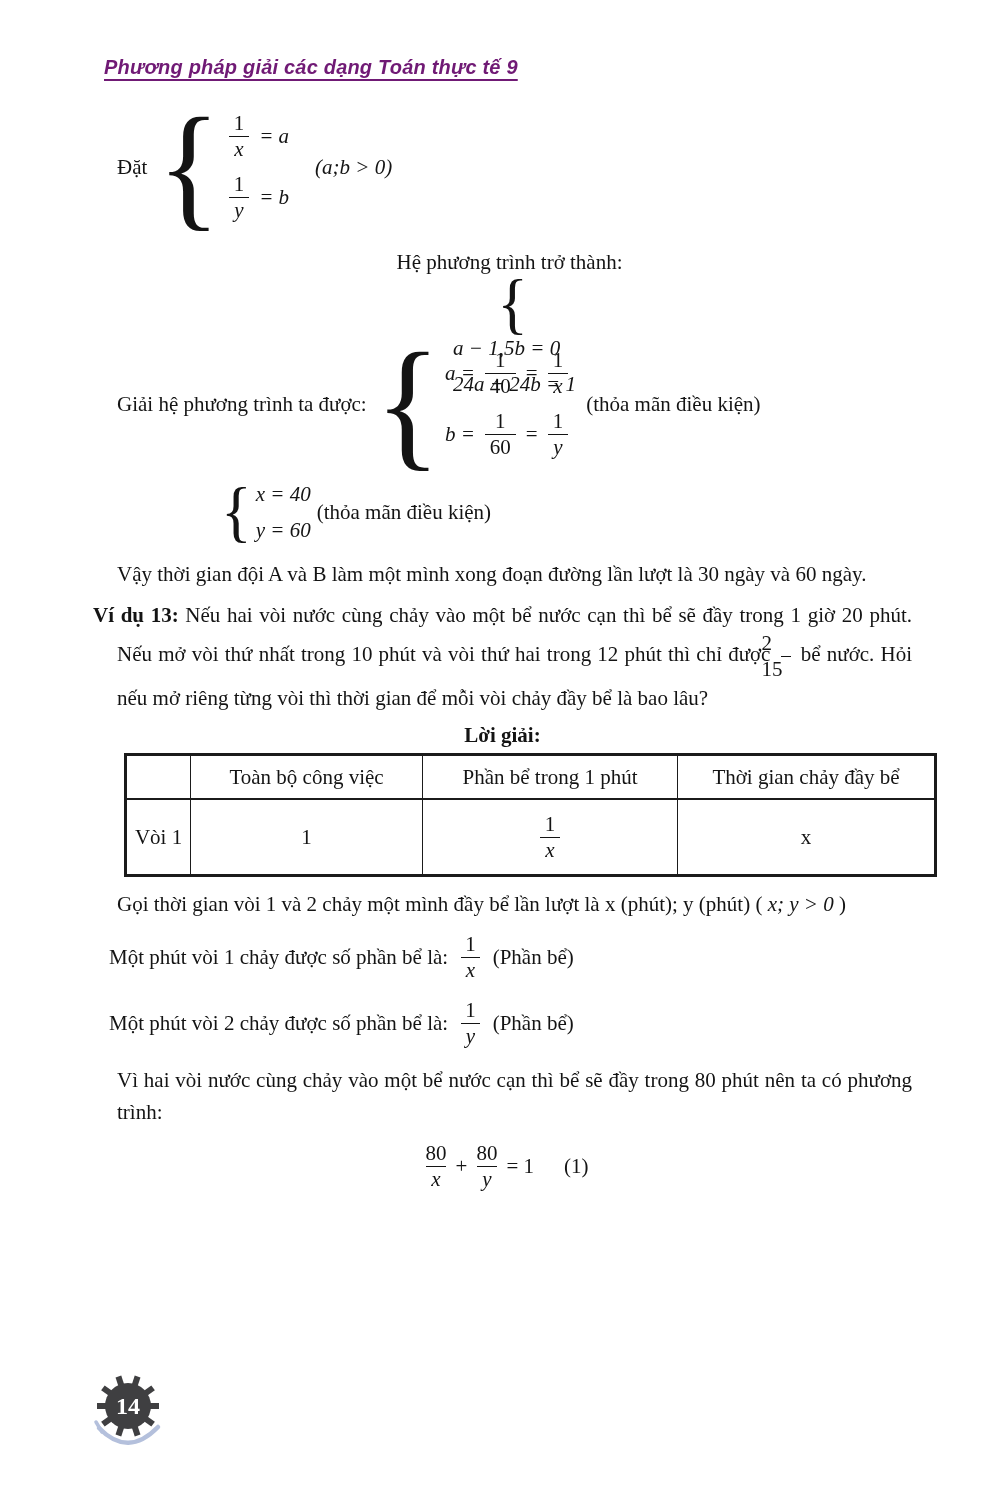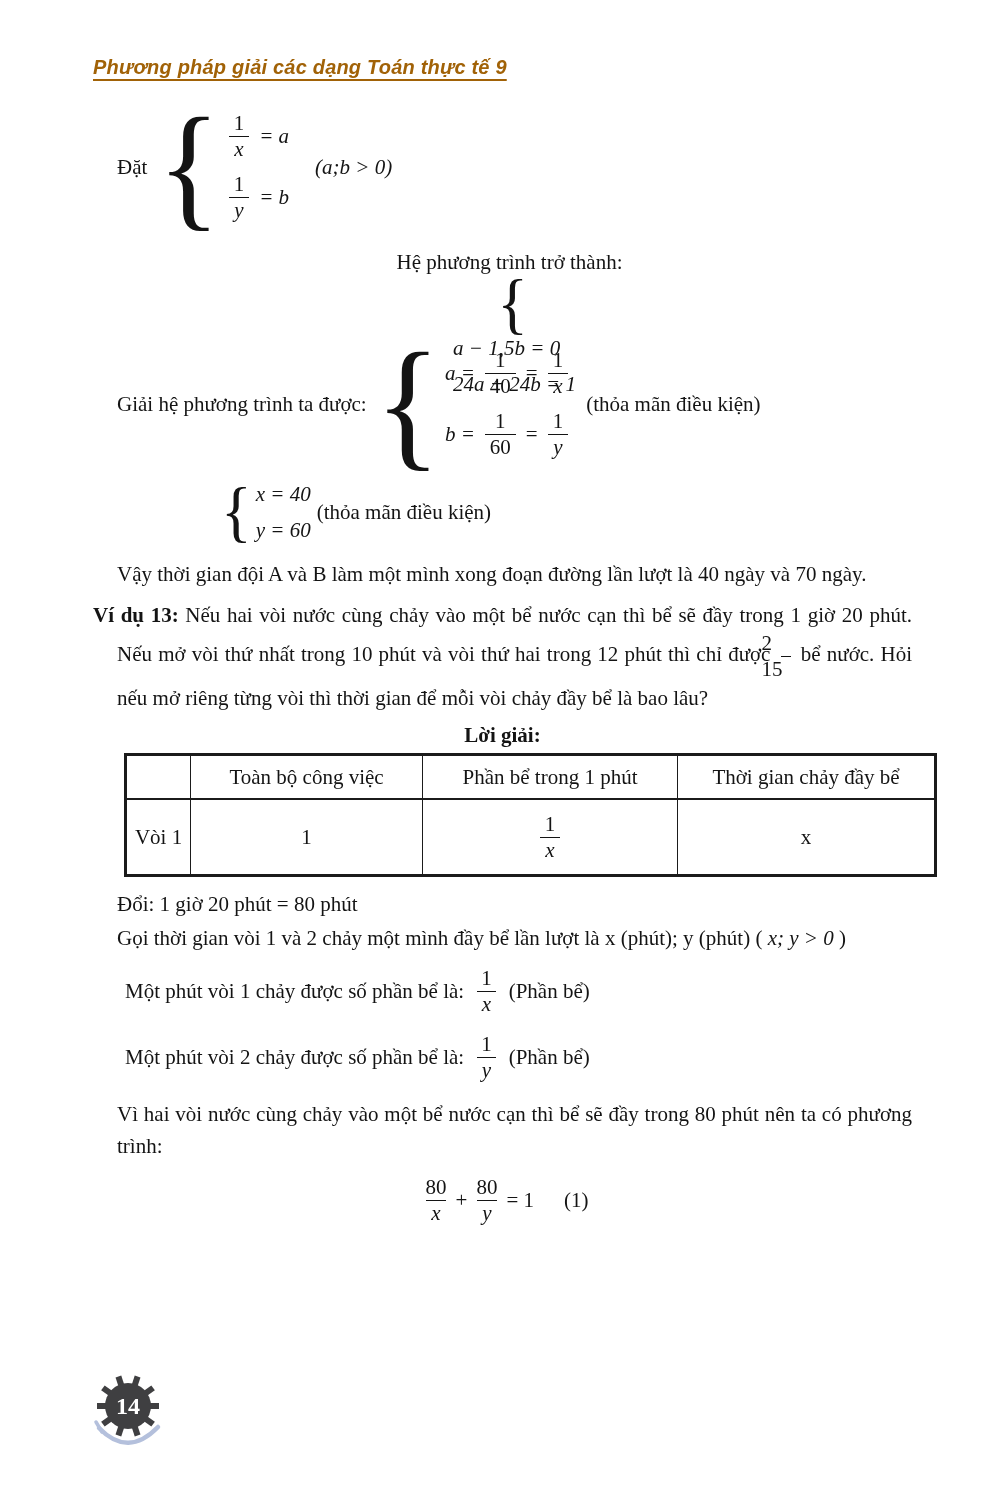--- a/index.html
+++ b/index.html
@@ -18,22 +18,23 @@
   
   .hdr{
     margin-top:56px;
     font-family:"Liberation Sans", sans-serif;
     font-style:italic;
     font-weight:bold;
     font-size:20px;
     letter-spacing:.2px;
     text-decoration:underline;
     text-underline-offset:5px;
-    color:#a16207;
+    color:#701a75;
     display:inline-block;
+    margin-left:11px;
   }
   
   .ind{margin-left:24px;}
   .para{
     margin:0 0 0 24px;
     line-height:32px;
     text-align:justify;
   }
   .hang{margin-left:24px;text-indent:-24px;}
   .vd-label{font-weight:bold;text-underline-offset:4px;}
@@ -93,21 +94,21 @@
     overflow:hidden;
   }
   table.sol tr.head th{height:38px;border-bottom:2.6px solid #1b1b1b;}
   table.sol{border:2.6px solid #1b1b1b;outline:1px solid #1b1b1b;}
   table.sol td{height:70px;}
   .c0{width:57px;}
   .c1{width:225px;}
   .c2{width:248px;}
   .c3{width:250px;}
   
-  .fr-line{display:flex;align-items:center;margin-left:32px;margin-top:8px;min-height:58px;}
+  .fr-line{display:flex;align-items:center;margin-left:16px;margin-top:8px;min-height:58px;}
   .fr-line .txt{margin-right:8px;}
   .fr-line .suffix{margin-left:8px;}
   
   .eq-center{
     margin-top:8px;
     display:flex;
     justify-content:center;
     align-items:center;
     min-height:60px;
   }
@@ -193,21 +194,21 @@
   <div class="eqrow blk-xy">
     <span class="brace b-sm">{</span>
     <span class="syscol gap-sm math">
       <span class="sysline">x = 40</span>
       <span class="sysline">y = 60</span>
     </span>
     <span class="cond" style="margin-left:6px;">(thỏa mãn điều kiện)</span>
   </div>
 
   
-  <p class="para blk-vay">Vậy thời gian đội A và B làm một mình xong đoạn đường lần lượt là 40 ngày và 70 ngày.</p>
+  <p class="para blk-vay">Vậy thời gian đội A và B làm một mình xong đoạn đường lần lượt là 30 ngày và 60 ngày.</p>
 
   
   <p class="para hang blk-vd13">
     <span class="vd-label">Ví dụ 13:</span>
     <span>Nếu hai vòi nước cùng chảy vào một bể nước cạn thì bể sẽ đầy trong 1 giờ 20 phút. Nếu mở vòi thứ nhất trong 10 phút và vòi thứ hai trong 12 phút thì chỉ được</span>
     <span class="frac">
         <span class="num upr">2</span>
         <span class="den upr">15</span>
       </span>
     <span>bể nước. Hỏi nếu mở riêng từng vòi thì thời gian để mỗi vòi chảy đầy bể là bao lâu?</span>
@@ -233,21 +234,20 @@
               <span class="num upr">1</span>
               <span class="den vi">x</span>
             </span>
       </td>
       <td class="c3">x</td>
     </tr>
   </tbody>
     </table>
 
   
-  <p class="para" style="margin-top:10px;">Đổi: 1 giờ 20 phút = 80 phút</p>
 
   
   <p class="para" style="margin-top:2px;">
     <span>Gọi thời gian vòi 1 và 2 chảy một mình đầy bể lần lượt là x (phút); y (phút) (</span>
     <span class="math">x; y &gt; 0</span>
     <span>)</span>
   </p>
 
   
   <div class="fr-line">

